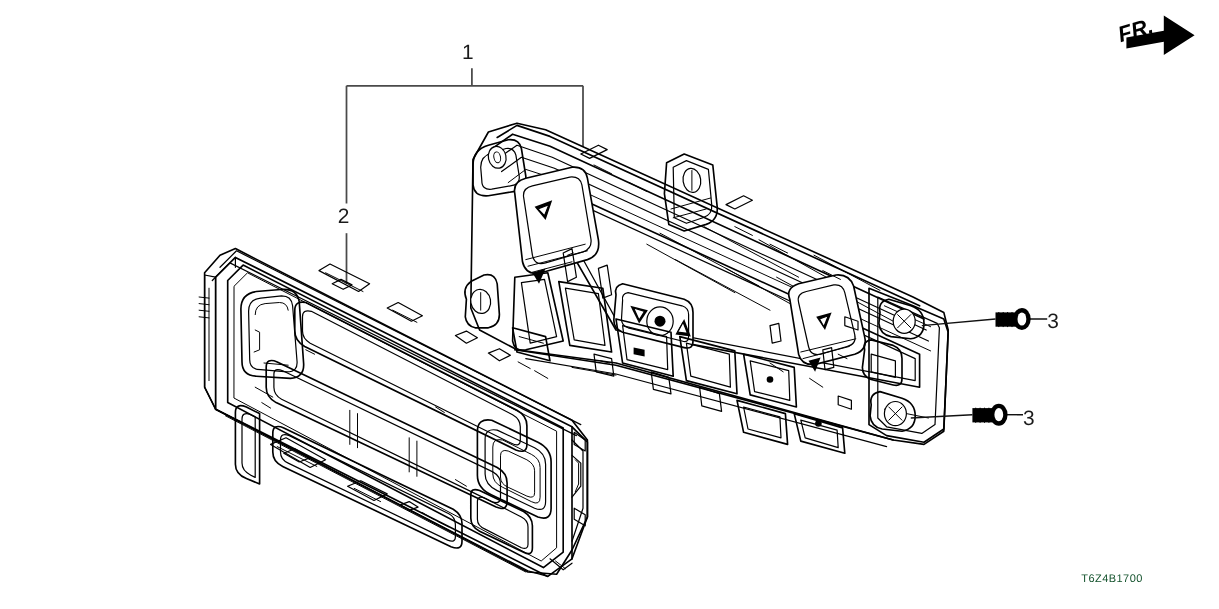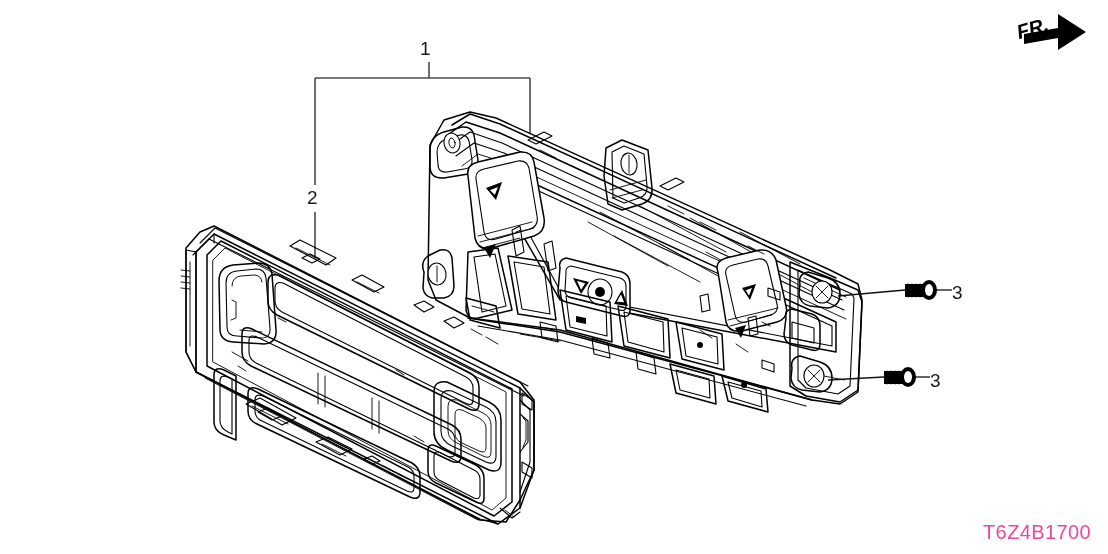--- a/index.html
+++ b/index.html
@@ -46,22 +46,22 @@
     color: #000000;
     transform: rotate(-16deg);
     transform-origin: left top;
     user-select: none;
   }
   #part-number {
     position: absolute;
     left: 983px;
     top: 521px;
     font-family: "Liberation Sans", sans-serif;
-    font-size: 20px;
-    color: #ec4899;
+    font-size: 10px;
+    color: #14532d;
     letter-spacing: 0.4px;
     user-select: none;
   }
 </style>
 </head>
 <body>
 
 <div id="sheet">
 
   <svg width="1108" height="554" viewBox="0 0 1108 554">

